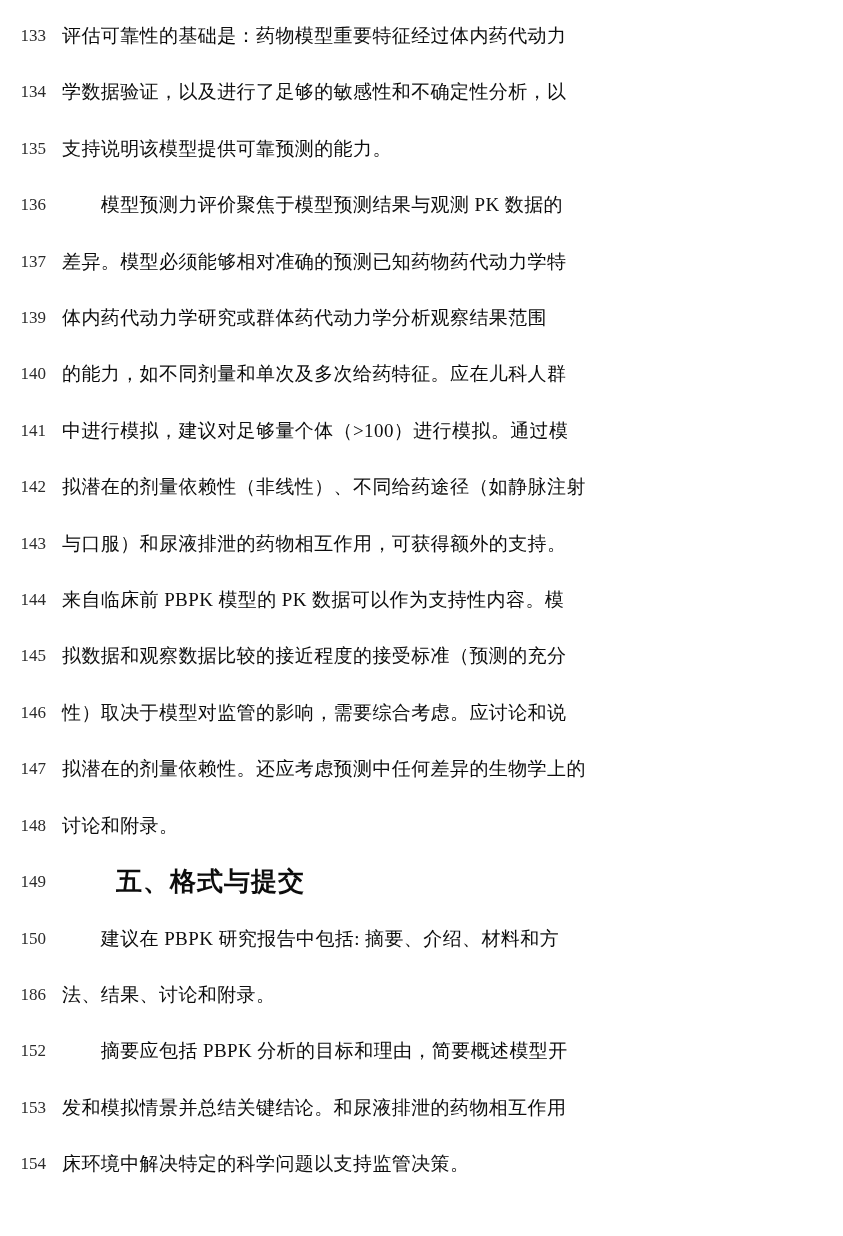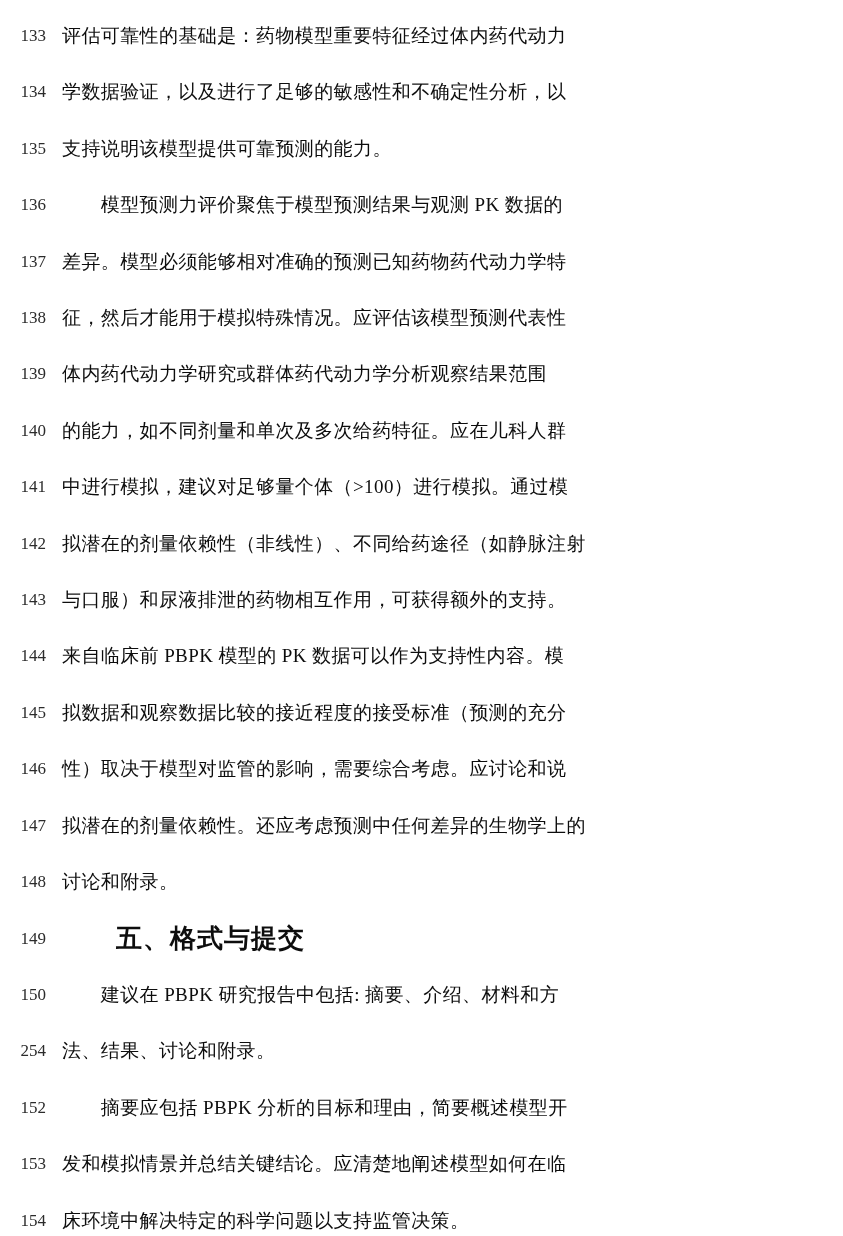--- a/index.html
+++ b/index.html
@@ -76,24 +76,20 @@
       </div>
       <div class="line-row">
         <div class="line-no">136</div>
         <div class="line-text">　　模型预测力评价聚焦于模型预测结果与观测 PK 数据的</div>
       </div>
       <div class="line-row">
         <div class="line-no">137</div>
         <div class="line-text">差异。模型必须能够相对准确的预测已知药物药代动力学特</div>
       </div>
       <div class="line-row">
-        <div class="line-no">138</div>
-        <div class="line-text">征，然后才能用于模拟特殊情况。应评估该模型预测代表性</div>
-      </div>
-      <div class="line-row">
         <div class="line-no">139</div>
         <div class="line-text">体内药代动力学研究或群体药代动力学分析观察结果范围</div>
       </div>
       <div class="line-row">
         <div class="line-no">140</div>
         <div class="line-text">的能力，如不同剂量和单次及多次给药特征。应在儿科人群</div>
       </div>
       <div class="line-row">
         <div class="line-no">141</div>
         <div class="line-text">中进行模拟，建议对足够量个体（&gt;100）进行模拟。通过模</div>
@@ -128,29 +124,29 @@
       </div>
       <div class="line-row">
         <div class="line-no">149</div>
         <div class="line-text heading">　　五、格式与提交</div>
       </div>
       <div class="line-row">
         <div class="line-no">150</div>
         <div class="line-text">　　建议在 PBPK 研究报告中包括: 摘要、介绍、材料和方</div>
       </div>
       <div class="line-row">
-        <div class="line-no">254</div>
+        <div class="line-no">186</div>
         <div class="line-text">法、结果、讨论和附录。</div>
       </div>
       <div class="line-row">
         <div class="line-no">152</div>
         <div class="line-text">　　摘要应包括 PBPK 分析的目标和理由，简要概述模型开</div>
       </div>
       <div class="line-row">
         <div class="line-no">153</div>
-        <div class="line-text">发和模拟情景并总结关键结论。应清楚地阐述模型如何在临</div>
+        <div class="line-text">发和模拟情景并总结关键结论。和尿液排泄的药物相互作用</div>
       </div>
       <div class="line-row">
         <div class="line-no">154</div>
         <div class="line-text">床环境中解决特定的科学问题以支持监管决策。</div>
       </div>
     </div>
 </div>
 
 </body></html>

